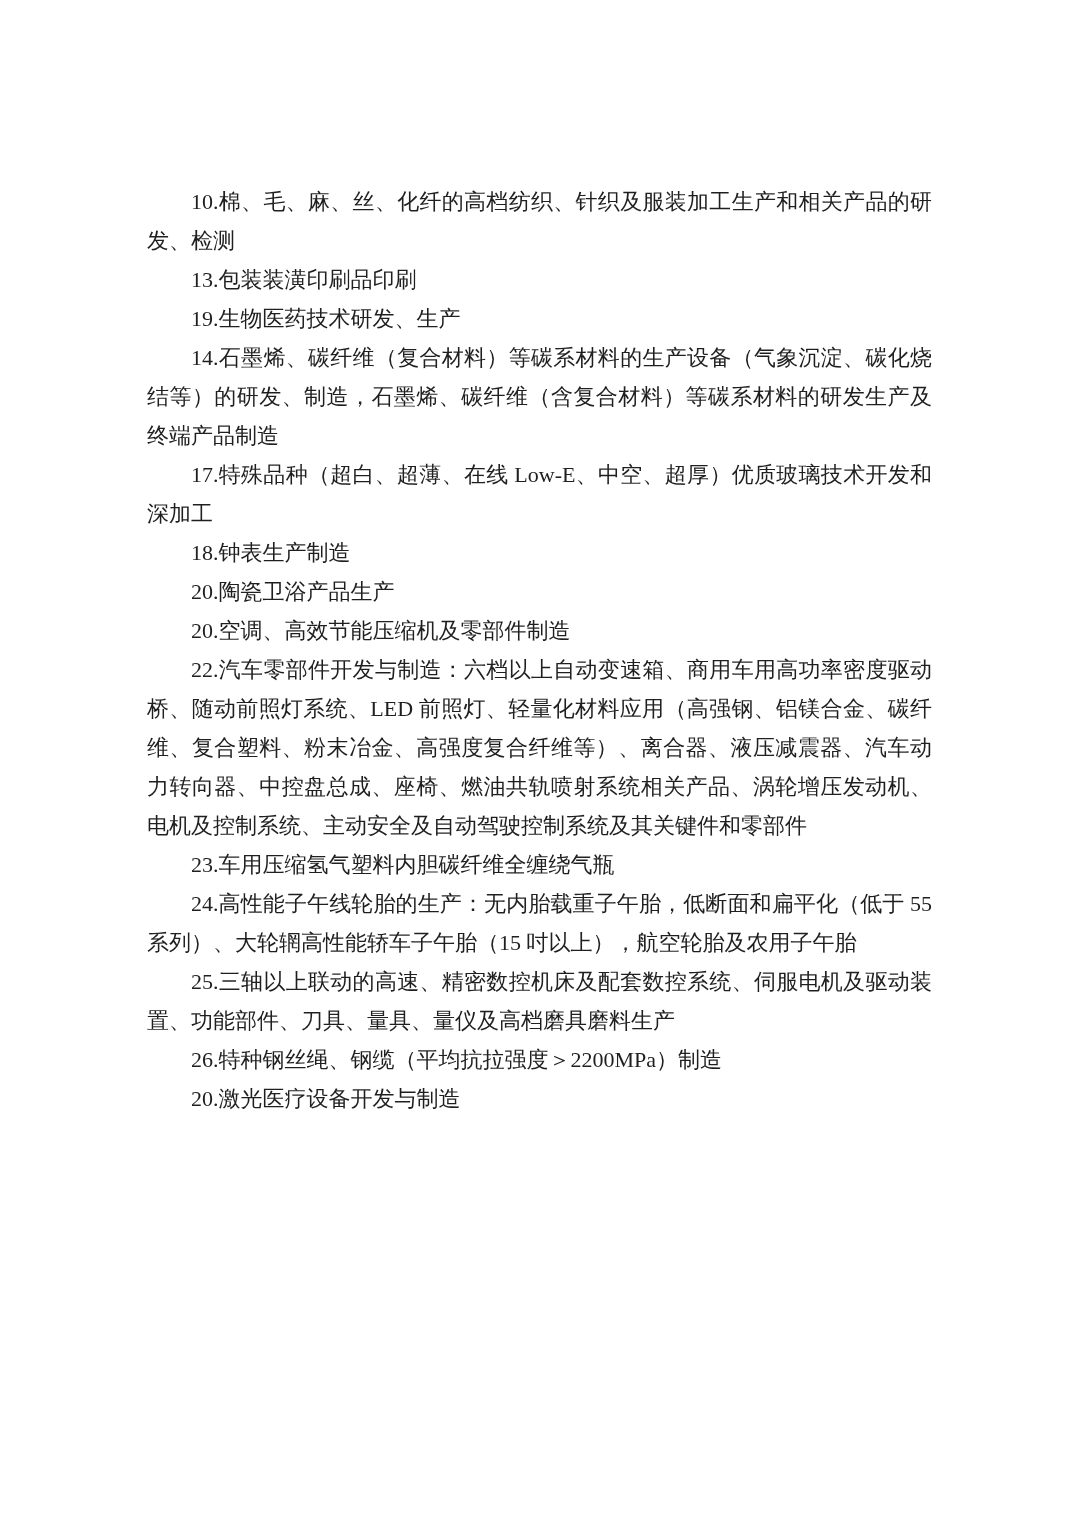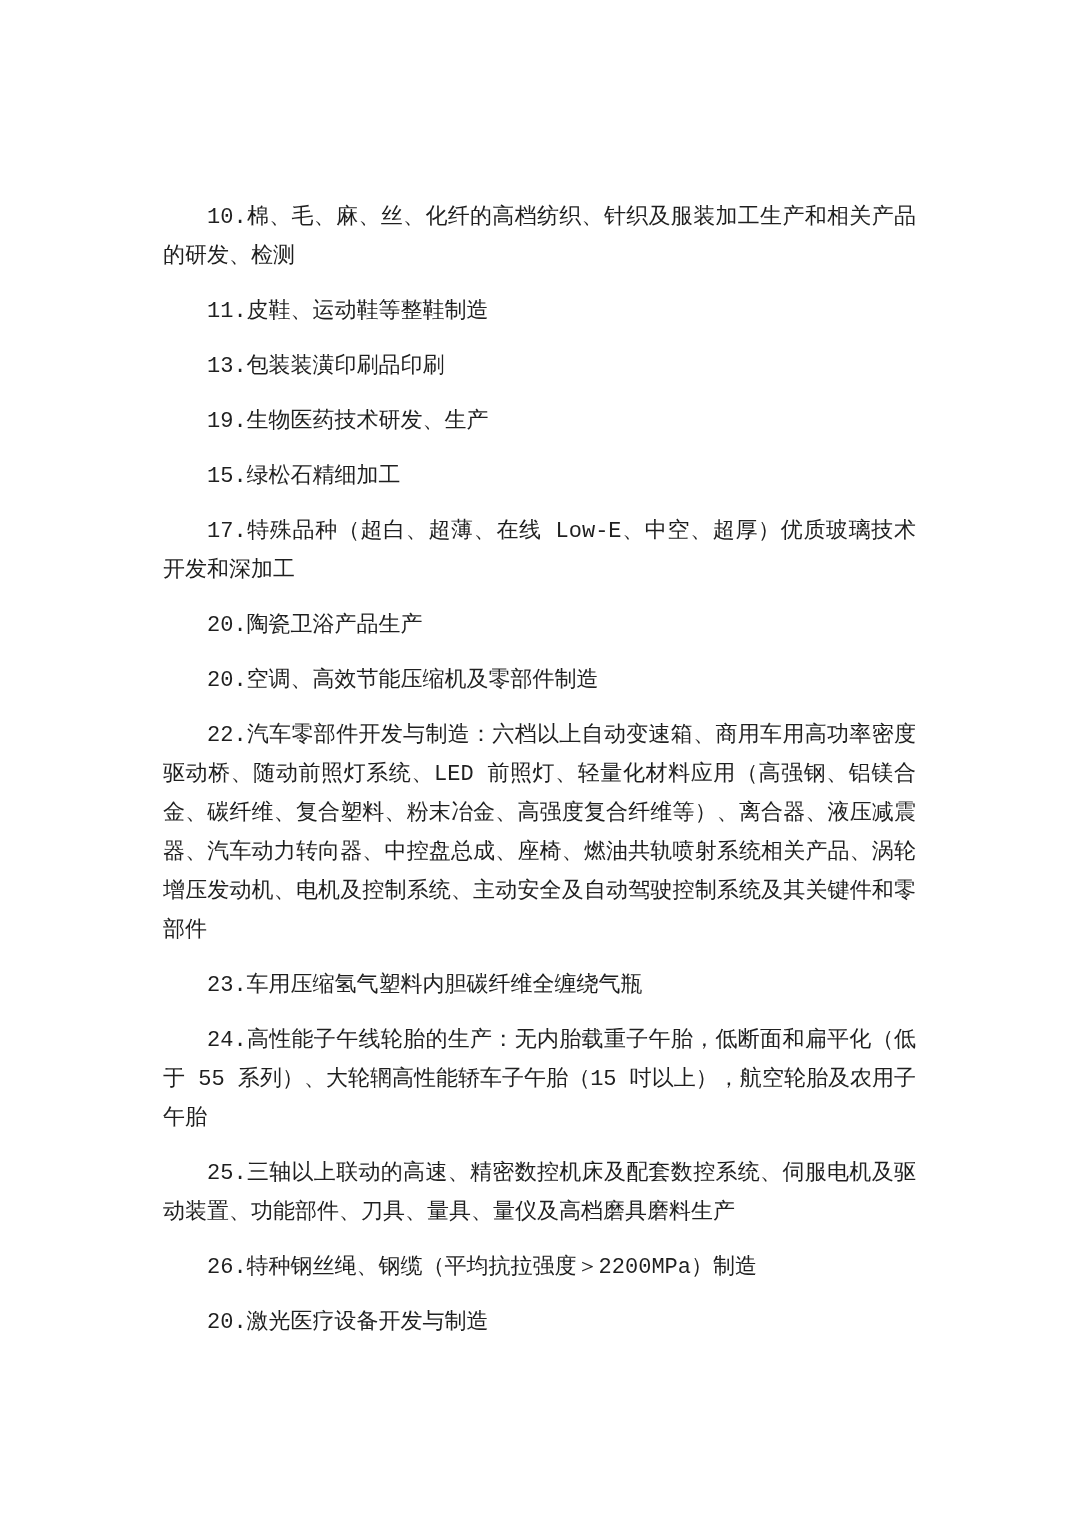--- a/index.html
+++ b/index.html
@@ -17,43 +17,43 @@
     width: 1074px;
     height: 1520px;
     background: #ffffff;
     box-sizing: border-box;
     padding: 182px 142px 0 147px;
   }
   .doc-body {
     width: 100%;
   }
   .para {
-    margin: 16px;
+    margin: 0;
     padding: 0;
-    font-family: Liberation Mono, monospace;
+    font-family: Liberation Serif, serif;
     font-size: 22px;
     line-height: 39px;
     color: #1f1f1f;
     text-align: justify;
     text-justify: inter-ideograph;
     text-indent: 2em;
     word-break: break-all;
   }
 </style>
 </head>
 <body>
 
 <div class="page">
   <div class="doc-body">
       <p class="para">10.棉、毛、麻、丝、化纤的高档纺织、针织及服装加工生产和相关产品的研发、检测</p>
-      <p class="para">11.皮鞋、运动鞋等整鞋制造</p>
       <p class="para">13.包装装潢印刷品印刷</p>
       <p class="para">19.生物医药技术研发、生产</p>
-      <p class="para">15.绿松石精细加工</p>
+      <p class="para">14.石墨烯、碳纤维（复合材料）等碳系材料的生产设备（气象沉淀、碳化烧结等）的研发、制造，石墨烯、碳纤维（含复合材料）等碳系材料的研发生产及终端产品制造</p>
       <p class="para">17.特殊品种（超白、超薄、在线 Low-E、中空、超厚）优质玻璃技术开发和深加工</p>
+      <p class="para">18.钟表生产制造</p>
       <p class="para">20.陶瓷卫浴产品生产</p>
       <p class="para">20.空调、高效节能压缩机及零部件制造</p>
       <p class="para">22.汽车零部件开发与制造：六档以上自动变速箱、商用车用高功率密度驱动桥、随动前照灯系统、LED 前照灯、轻量化材料应用（高强钢、铝镁合金、碳纤维、复合塑料、粉末冶金、高强度复合纤维等）、离合器、液压减震器、汽车动力转向器、中控盘总成、座椅、燃油共轨喷射系统相关产品、涡轮增压发动机、电机及控制系统、主动安全及自动驾驶控制系统及其关键件和零部件</p>
       <p class="para">23.车用压缩氢气塑料内胆碳纤维全缠绕气瓶</p>
       <p class="para">24.高性能子午线轮胎的生产：无内胎载重子午胎，低断面和扁平化（低于 55 系列）、大轮辋高性能轿车子午胎（15 吋以上），航空轮胎及农用子午胎</p>
       <p class="para">25.三轴以上联动的高速、精密数控机床及配套数控系统、伺服电机及驱动装置、功能部件、刀具、量具、量仪及高档磨具磨料生产</p>
       <p class="para">26.特种钢丝绳、钢缆（平均抗拉强度＞2200MPa）制造</p>
       <p class="para">20.激光医疗设备开发与制造</p>
     </div>
 </div>

